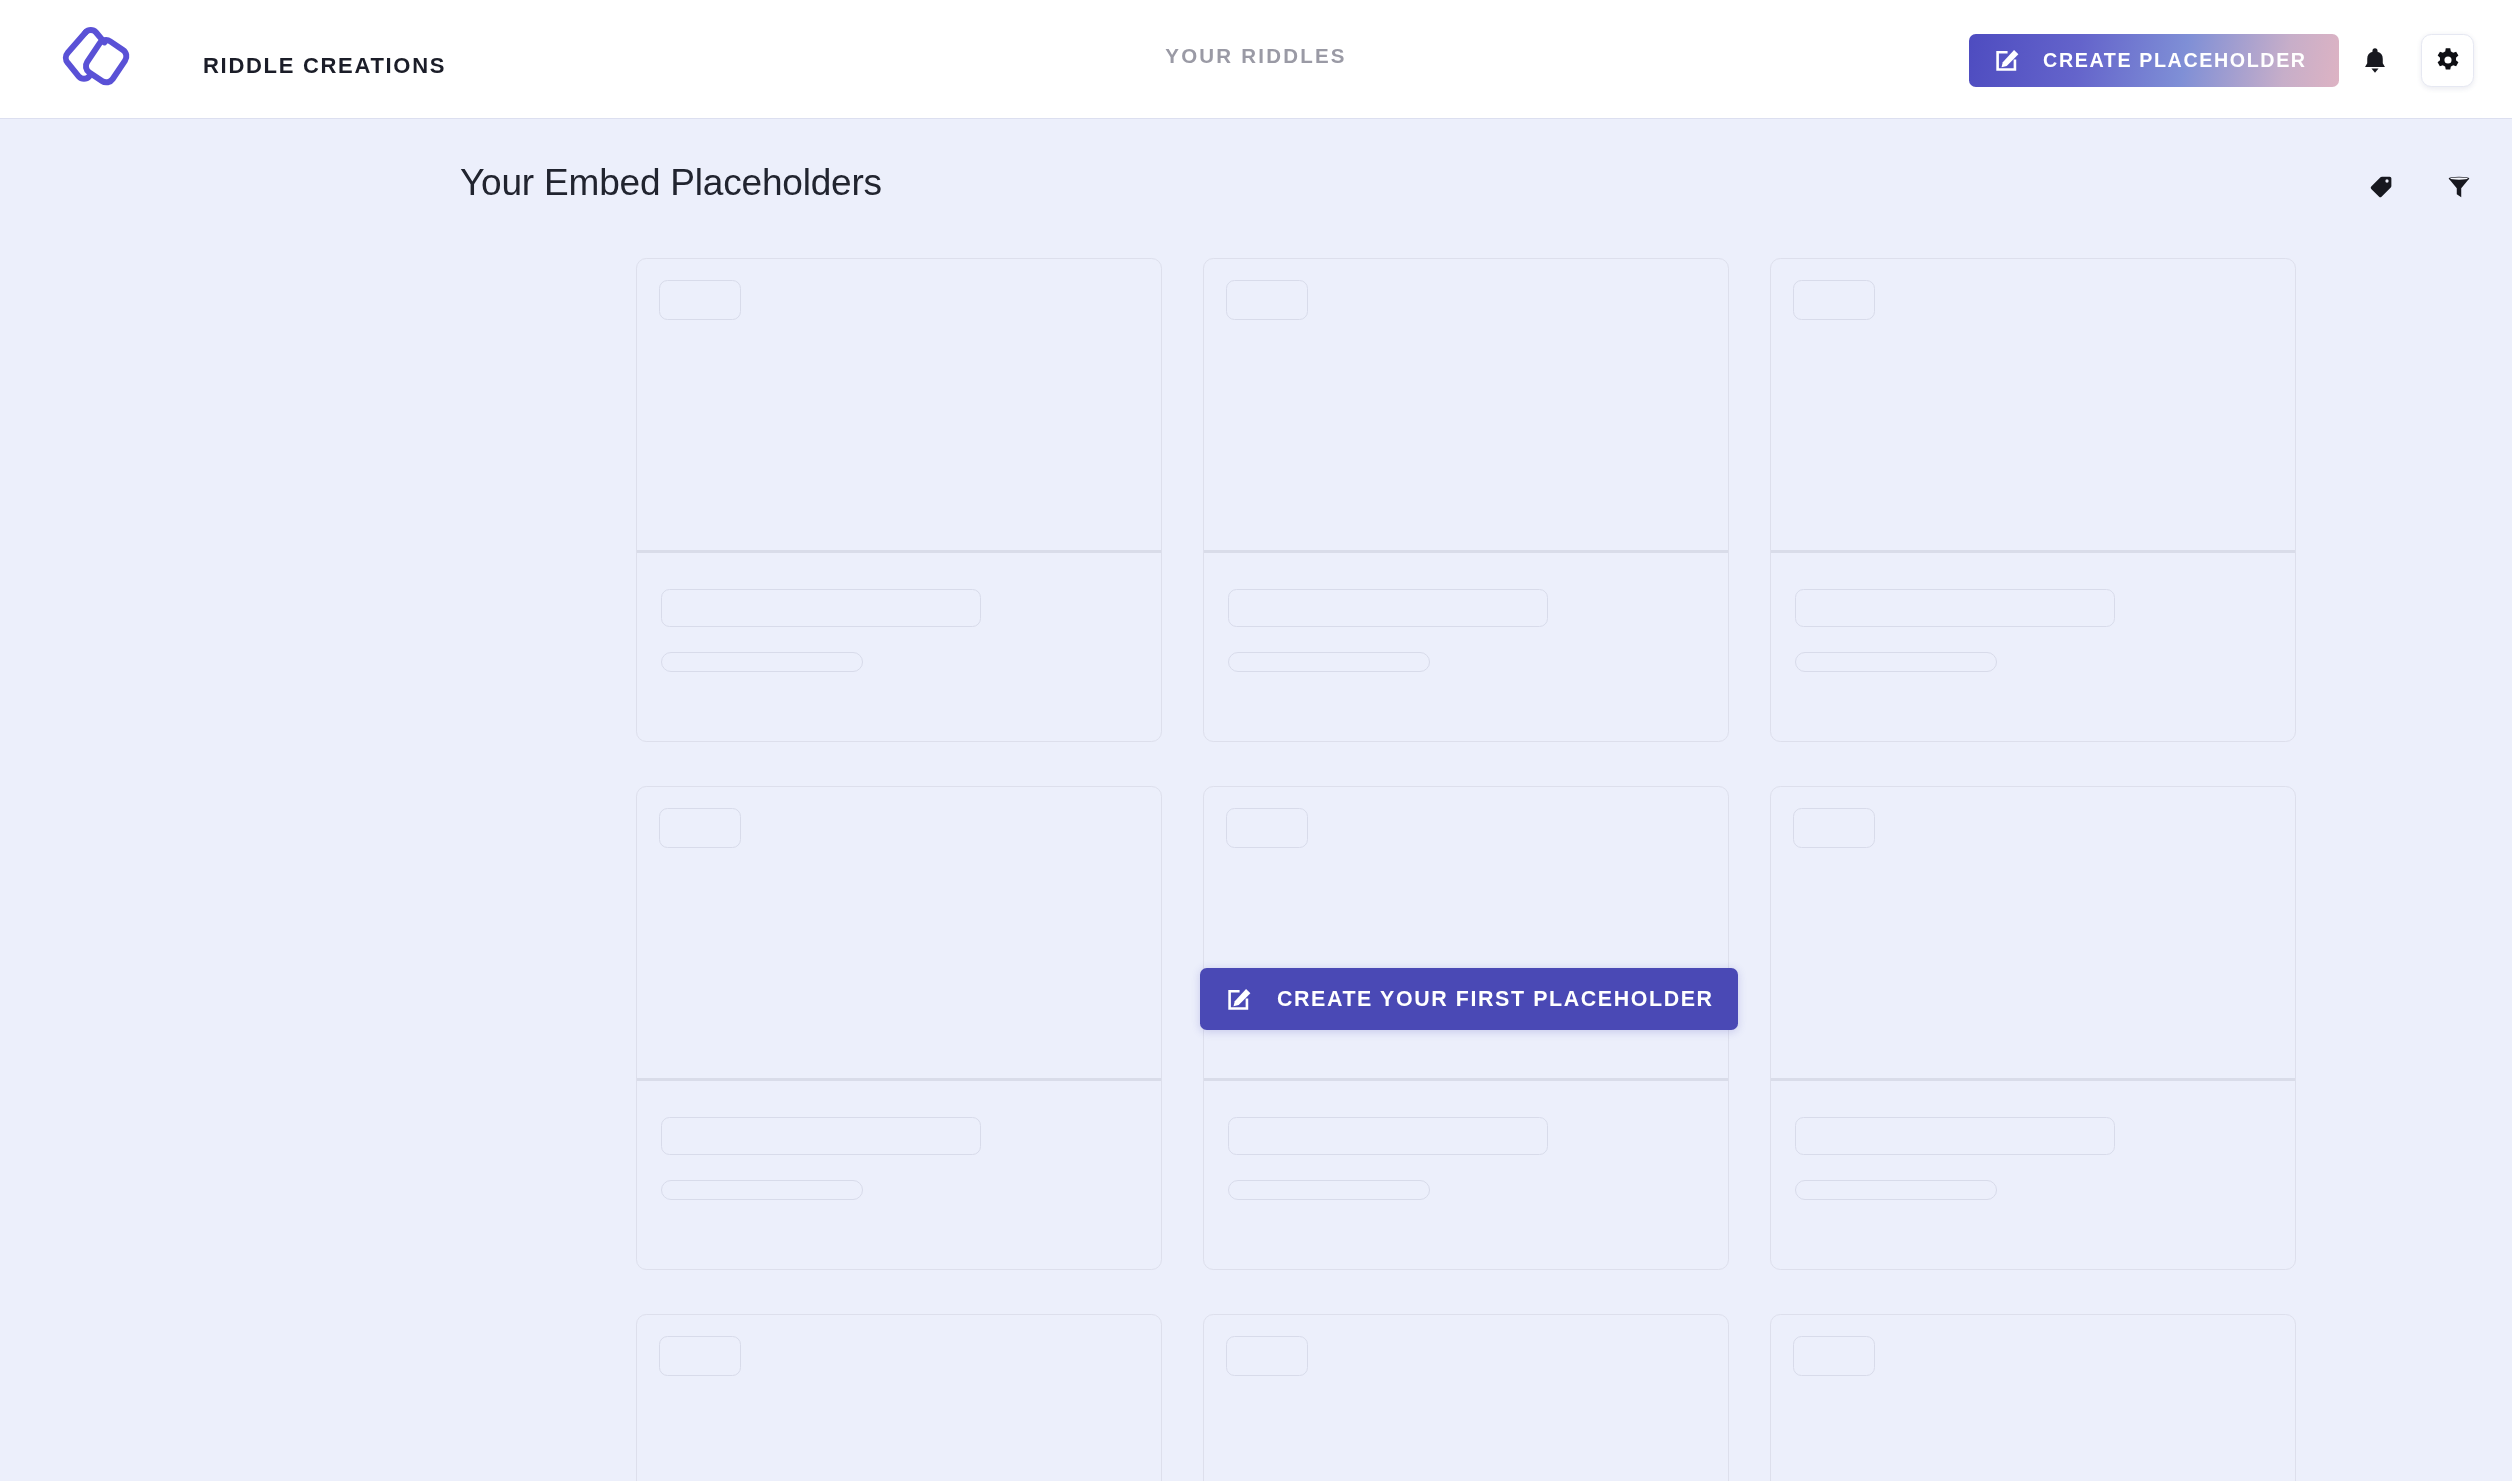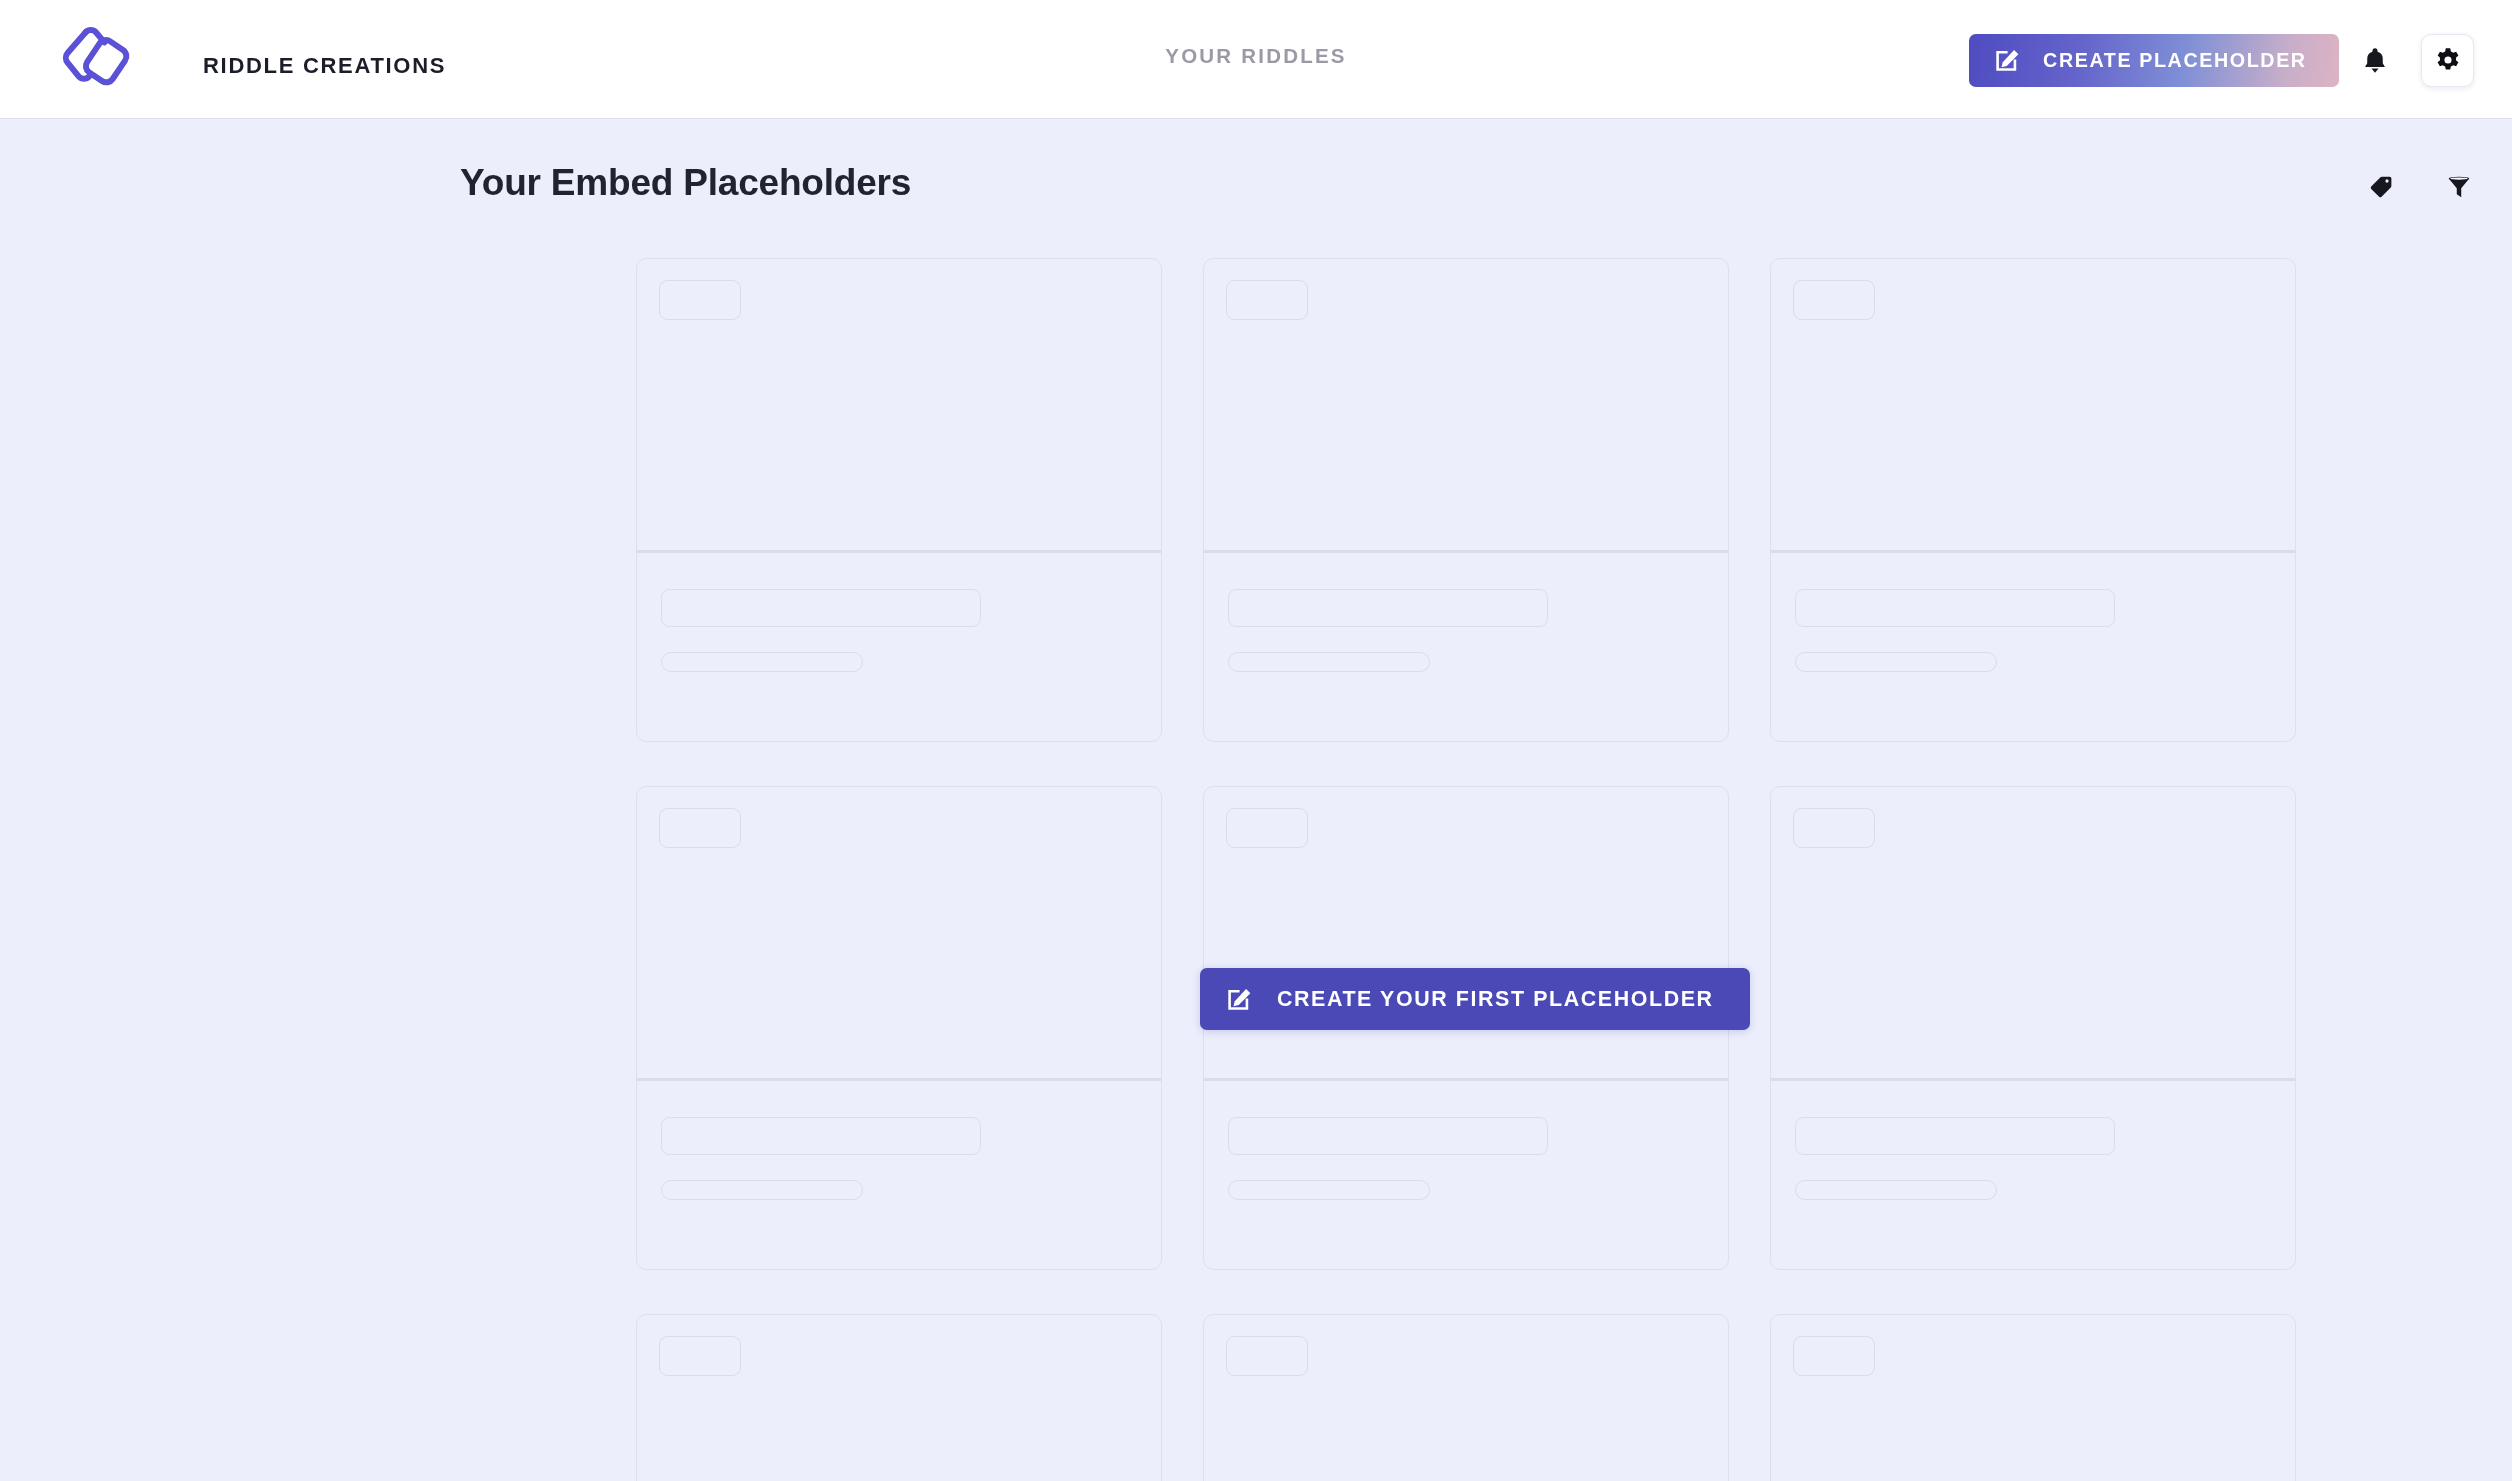--- a/index.html
+++ b/index.html
@@ -133,21 +133,21 @@
     font-size: 21.4px; color: #2b2d3a;
     font-family: "Liberation Sans", sans-serif;
     width: 100%;
   }
   .search-input::placeholder { color: #a9abb8; }
 
   .page-title {
     position: absolute;
     left: 460px; top: 43px;
     font-size: 37px;
-    font-weight: bold;
+    font-weight: normal;
     color: #21242f;
     letter-spacing: -0.2px;
   }
 
   .list-tools {
     position: absolute;
     right: 34px; top: 48px;
     display: flex; align-items: center; gap: 39px;
   }
   .tool-btn {
@@ -200,21 +200,21 @@
     left: 24px; top: 393px;
     width: 202px; height: 19.7px;
     border: 1.7px solid #d8dbea;
     border-radius: 10.3px;
   }
 
   .btn-first-placeholder {
     position: absolute;
     left: 1200px; top: 849px;
     height: 62px;
-    padding: 0 36px 0 27px;
+    padding: 0 24px 0 27px;
     background: #4a49b5;
     border: none;
     border-radius: 6.8px;
     color: #ffffff;
     font-size: 21.4px;
     font-weight: bold;
     letter-spacing: 1.6px;
     display: flex; align-items: center; gap: 24px;
     cursor: pointer;
     white-space: nowrap;

